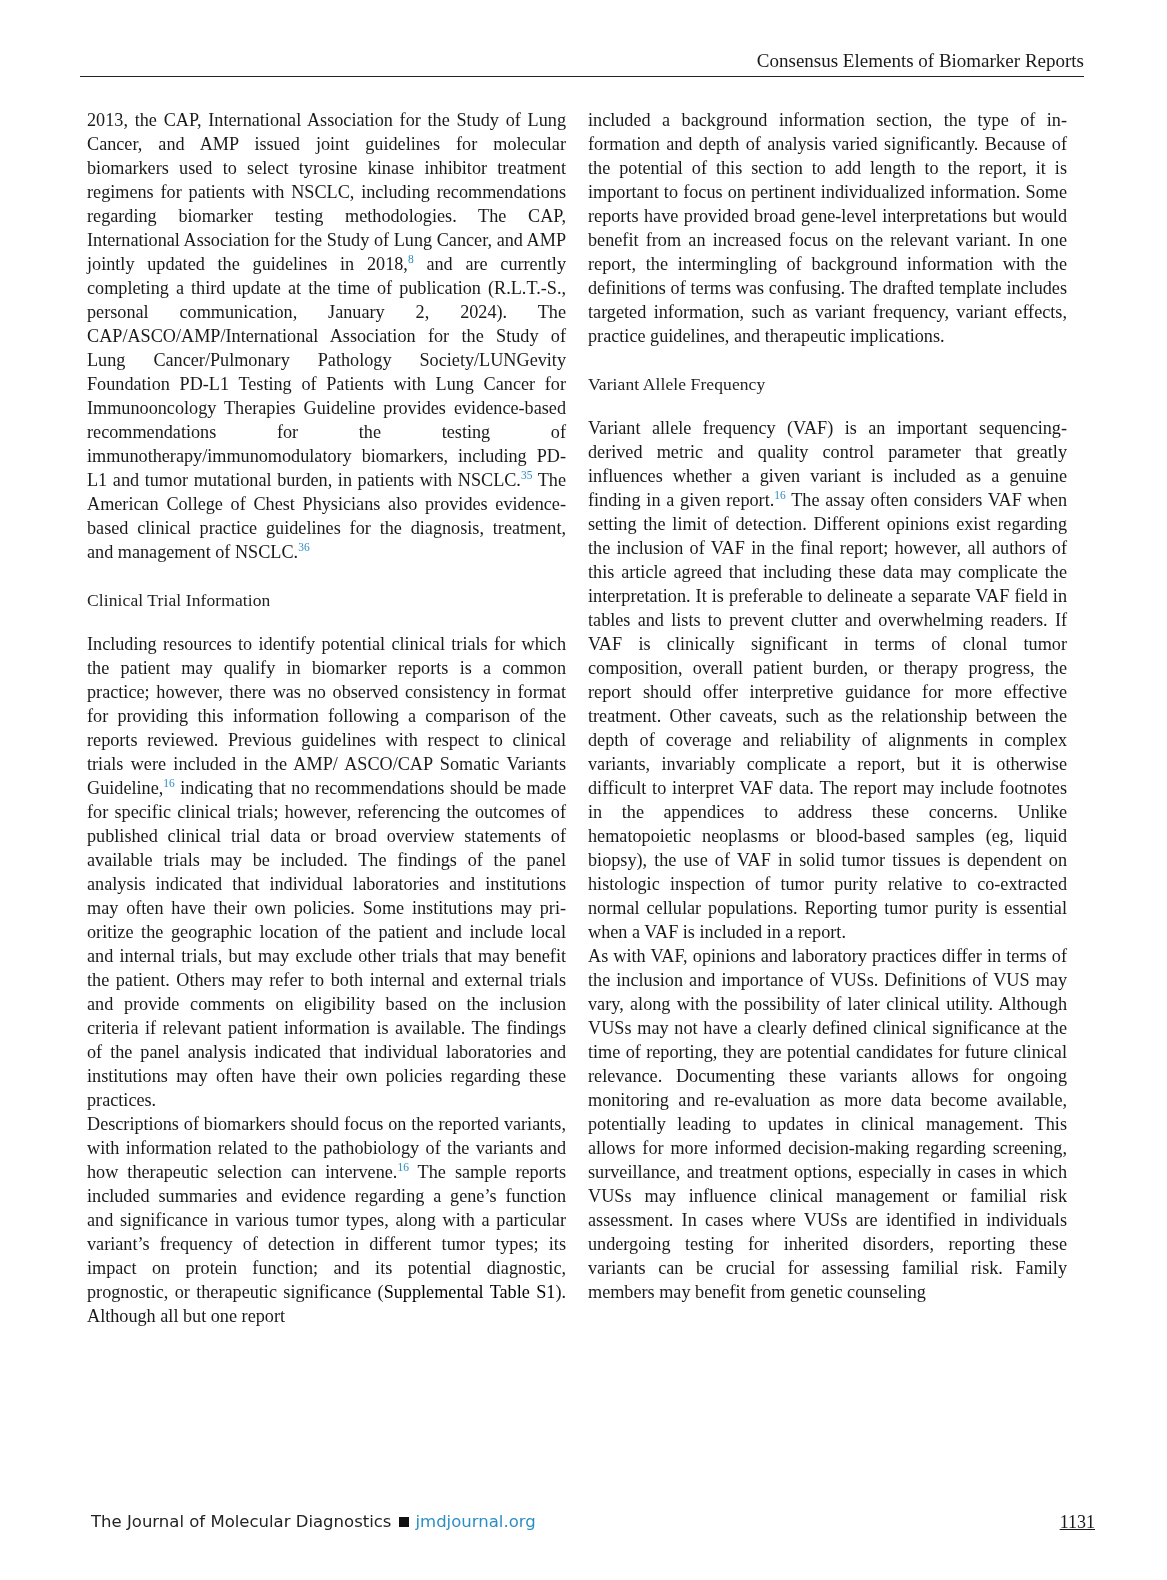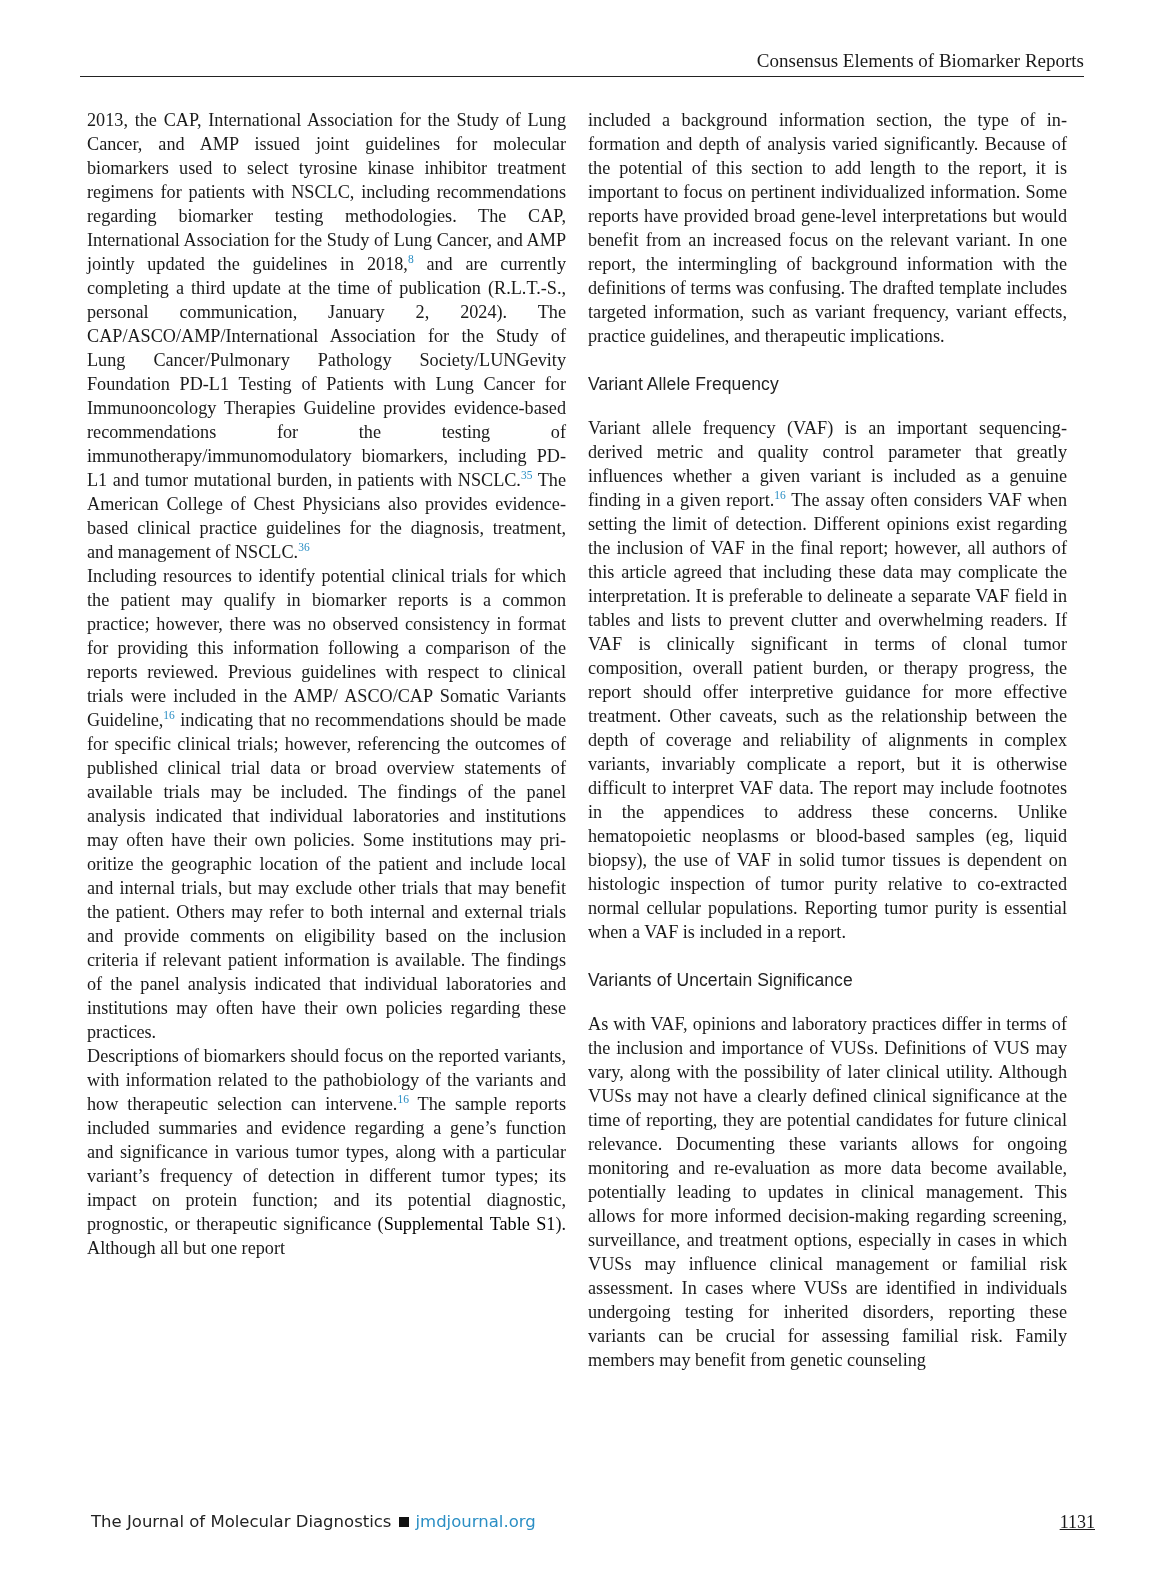--- a/index.html
+++ b/index.html
@@ -10,21 +10,21 @@
     font-family: "Liberation Serif", serif; font-size: 19px;
     text-align: right; line-height: 26px;
   }
   .col { position: absolute; top: 108px; width: 479px;
     font-family: "Liberation Serif", serif; font-size: 18.2px; line-height: 24px;
     text-align: justify; hyphens: manual; }
   .col-left { left: 69px; margin-left: 18px; }
   .col-right { left: 588px; }
   .col p { margin: 0; }
   .col h2 {
-    font-family: Liberation Sans, sans-serif; font-weight: normal;
+    font-family: Liberation Serif, serif; font-weight: normal;
     font-size: 17.5px; line-height: 24px; margin: 24px 0 20px 0; letter-spacing: 0.1px;
     color: #222; text-align: left;
   }
   sup.ref { color: #2a8ec4; font-size: 11.5px; line-height: 0; vertical-align: 7px; }
   a.link { color: #000000; text-decoration: none; }
   .footer {
     position: absolute; left: 91px; top: 1509px; width: 1004px; height: 26px;
     font-family: "DejaVu Sans", sans-serif; font-size: 16.5px; line-height: 26px;
   }
   .footer .journal { color: #222; }
@@ -35,31 +35,31 @@
 </head>
 <body>
 
 <div class="running-head">
   <span>Consensus Elements of Biomarker Reports</span>
 </div>
 
 <div class="col col-left">
   <p><span>2013, the CAP, International Association for the Study of Lung Cancer, and AMP issued joint guidelines for molec­ular biomarkers used to select tyrosine kinase inhibitor treatment regimens for patients with NSCLC, including recommendations regarding biomarker testing methodolo­gies. The CAP, International Association for the Study of Lung Cancer, and AMP jointly updated the guidelines in 2018,</span><sup class="ref">8</sup><span> and are currently completing a third update at the time of publication (R.L.T.-S., personal communication, January 2, 2024). The CAP/ASCO/AMP/International As­sociation for the Study of Lung Cancer/Pulmonary Pathol­ogy Society/LUNGevity Foundation PD-L1 Testing of Patients with Lung Cancer for Immunooncology Therapies Guideline provides evidence-based recommendations for the testing of immunotherapy/immunomodulatory bio­markers, including PD-L1 and tumor mutational burden, in patients with NSCLC.</span><sup class="ref">35</sup><span> The American College of Chest Physicians also provides evidence-based clinical practice guidelines for the diagnosis, treatment, and management of NSCLC.</span><sup class="ref">36</sup></p>
 
+  <h2>Clinical Trial Information</h2>
   <p><span>Including resources to identify potential clinical trials for which the patient may qualify in biomarker reports is a common practice; however, there was no observed consis­tency in format for providing this information following a comparison of the reports reviewed. Previous guidelines with respect to clinical trials were included in the AMP/ ASCO/CAP Somatic Variants Guideline,</span><sup class="ref">16</sup><span> indicating that no recommendations should be made for specific clinical trials; however, referencing the outcomes of published clinical trial data or broad overview statements of available trials may be included. The findings of the panel analysis indicated that individual laboratories and institutions may often have their own policies. Some institutions may pri­oritize the geographic location of the patient and include local and internal trials, but may exclude other trials that may benefit the patient. Others may refer to both internal and external trials and provide comments on eligibility based on the inclusion criteria if relevant patient informa­tion is available. The findings of the panel analysis indi­cated that individual laboratories and institutions may often have their own policies regarding these practices.</span></p>
 
   <p><span>Descriptions of biomarkers should focus on the reported variants, with information related to the pathobiology of the variants and how therapeutic selection can intervene.</span><sup class="ref">16</sup><span> The sample reports included summaries and evidence regarding a gene’s function and significance in various tumor types, along with a particular variant’s frequency of detection in different tumor types; its impact on protein function; and its potential diagnostic, prognostic, or therapeutic significance (</span><a class="link">Supplemental Table S1</a><span>). Although all but one report</span></p>
 </div>
 
 <div class="col col-right">
   <p>included a background information section, the type of in­formation and depth of analysis varied significantly. Because of the potential of this section to add length to the report, it is important to focus on pertinent individualized information. Some reports have provided broad gene-level interpretations but would benefit from an increased focus on the relevant variant. In one report, the intermingling of background information with the definitions of terms was confusing. The drafted template includes targeted infor­mation, such as variant frequency, variant effects, practice guidelines, and therapeutic implications.</p>
 
   <h2>Variant Allele Frequency</h2>
   <p><span>Variant allele frequency (VAF) is an important sequencing-derived metric and quality control parameter that greatly influences whether a given variant is included as a genuine finding in a given report.</span><sup class="ref">16</sup><span> The assay often considers VAF when setting the limit of detection. Different opinions exist regarding the inclusion of VAF in the final report; however, all authors of this article agreed that including these data may complicate the interpretation. It is preferable to delineate a separate VAF field in tables and lists to prevent clutter and overwhelming readers. If VAF is clinically significant in terms of clonal tumor composition, overall patient burden, or therapy progress, the report should offer interpretive guidance for more effective treatment. Other caveats, such as the relationship between the depth of coverage and reliability of alignments in complex variants, invariably complicate a report, but it is otherwise difficult to interpret VAF data. The report may include footnotes in the appendices to address these concerns. Unlike hematopoietic neoplasms or blood-based samples (eg, liquid biopsy), the use of VAF in solid tumor tissues is dependent on histo­logic inspection of tumor purity relative to co-extracted normal cellular populations. Reporting tumor purity is essential when a VAF is included in a report.</span></p>
 
-  <h2>Variants of Uncertain Significance</h2>
   <p>As with VAF, opinions and laboratory practices differ in terms of the inclusion and importance of VUSs. Definitions of VUS may vary, along with the possibility of later clinical utility. Although VUSs may not have a clearly defined clinical significance at the time of reporting, they are potential candidates for future clinical relevance. Doc­umenting these variants allows for ongoing monitoring and re-evaluation as more data become available, potentially leading to updates in clinical management. This allows for more informed decision-making regarding screening, sur­veillance, and treatment options, especially in cases in which VUSs may influence clinical management or familial risk assessment. In cases where VUSs are identified in in­dividuals undergoing testing for inherited disorders, reporting these variants can be crucial for assessing familial risk. Family members may benefit from genetic counseling</p>
 </div>
 
 <div class="footer">
   <span class="journal">The Journal of Molecular Diagnostics</span><span class="square"></span><a class="site">jmdjournal.org</a>
   <span class="page-num">1131</span>
 </div>
 
 </body></html>

